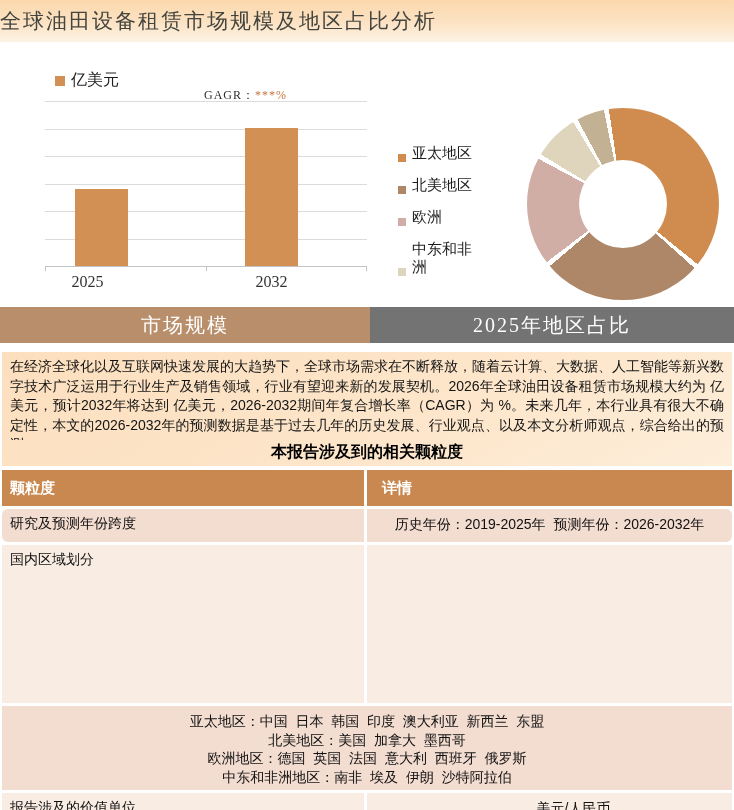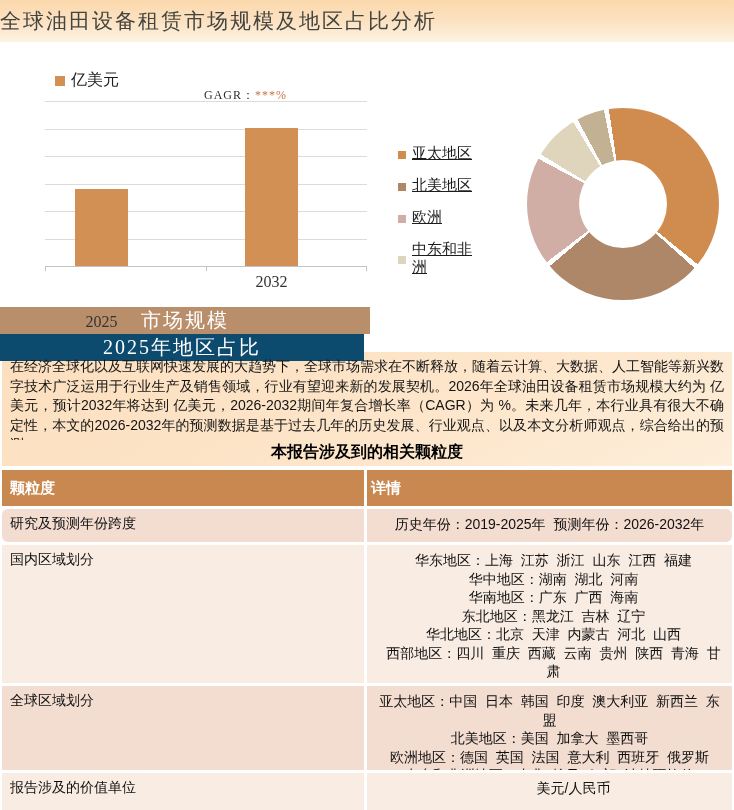--- a/index.html
+++ b/index.html
@@ -20,60 +20,60 @@
   .cagr{position:absolute;left:204px;top:19px;font-family:"Liberation Serif",serif;
         font-size:12px;color:#2e2e2e;letter-spacing:1px;margin-top:26px;}
   .plot{position:absolute;left:45px;top:59px;width:322px;height:165px;
         background:repeating-linear-gradient(to bottom,#dcdcdc 0,#dcdcdc 1px,transparent 1px,transparent 27.5px);
         border-bottom:1px solid #c3c3c3;}
   .bar{position:absolute;bottom:0;width:53px;background:#d29055;}
   .bar.b1{left:30px;} .bar.b2{left:200px;}
   .tick{position:absolute;bottom:-5px;width:1px;height:4px;background:#c3c3c3;}
   .xlab{position:absolute;top:231px;width:53px;text-align:center;
         font-family:"Liberation Serif",serif;font-size:16px;color:#333;}
-  .xlab.x1{left:75px;margin-top:40px;} .xlab.x2{left:245px;}
+  .xlab.x1{left:61px;} .xlab.x2{left:245px;}
 
   .pie-panel{position:absolute;left:370px;top:0;width:364px;height:265px;}
   .headline{position:absolute;left:7px;top:4px;width:352px;
             font-family:"Liberation Serif",serif;font-size:19px;line-height:27px;color:#3b3b3b;}
   .pie-legend{position:absolute;left:28px;top:102px;display:flex;flex-direction:column;gap:14px;}
-  .pl-item{display:flex;align-items:center;gap:6px;
-           font-family:"Liberation Serif",serif;font-size:15px;line-height:18px;color:#1d1d1d;text-decoration:underline;}
+  .pl-item{display:flex;align-items:flex-end;gap:6px;
+           font-family:"Liberation Serif",serif;font-size:15px;line-height:18px;color:#1d1d1d;}
   .pl-item .sq{width:8px;height:8px;margin-top:4px;flex:none;}
   .pl-item .lbl{width:68px;word-break:break-all;}
   .donut{position:absolute;left:157px;top:66px;width:192px;height:192px;border-radius:50%;}
   .donut .hole{position:absolute;left:50%;top:50%;width:88px;height:88px;margin:-44px 0 0 -44px;
                background:#ffffff;border-radius:50%;}
 
   
-  .tabs{display:flex;height:36px;flex-direction:column;}
+  .tabs{display:flex;height:36px;}
   .tab{display:flex;align-items:center;justify-content:center;color:#ffffff;
        font-family:"Liberation Serif",serif;font-size:20px;letter-spacing:2px;}
   .tab.left{width:370px;} .tab.right{width:364px;}
 
   
   .summary{margin:9px 2px 0;height:114px;box-sizing:border-box;padding:5px 8px 3px;
            display:flex;flex-direction:column;justify-content:space-between;
            background:linear-gradient(150deg,#fcdfbe 0%,#fde6cb 60%,#fdeeda 100%);}
   .summary p{margin:0;flex:1;overflow:hidden;font-size:14px;line-height:19.5px;
              text-align:justify;color:#141414;}
   .tbl-title{flex:none;text-align:center;font-size:16px;font-weight:bold;color:#000;margin-top:2px;}
 
   
   .grid-table{margin:4px 2px 0;}
   .t-head{display:flex;height:36px;background:#c9884f;color:#fff;font-weight:bold;font-size:15px;}
   .t-head .c1{width:365px;box-sizing:border-box;display:flex;align-items:center;padding:14px 8px;
               border-right:3px solid #ffffff;}
-  .t-head .c2{flex:1;display:flex;align-items:center;padding:0 4px;}
+  .t-head .c2{flex:1;display:flex;align-items:center;padding:0 15px;}
   .t-row{display:flex;margin-top:3px;overflow:hidden;box-sizing:border-box;}
   .t-row.pink{background:#f3dcd0;} .t-row.light{background:#f9ece3;}
   .t-row .c1{width:365px;box-sizing:border-box;padding:6px 8px;border-right:3px solid #ffffff;
              font-size:14px;color:#111;}
   .t-row .c2{flex:1;padding:6px 10px;font-size:14px;line-height:18.5px;color:#111;white-space:pre-wrap;text-align:center;}
-  .r1{height:33px;border-radius:6px;} .r2{height:138px;gap:8px;} .r3{height:84px;} .r4{height:37px;gap:48px;}
+  .r1{height:33px;border-radius:6px;} .r2{height:158px;gap:8px;} .r3{height:84px;} .r4{height:37px;gap:48px;}
 </style>
 </head>
 <body>
 
 <div class="page">
 
   <div class="hdr">
     <span class="hdr-title">全球油田设备租赁市场规模及地区占比分析</span>
   </div>
 
@@ -119,49 +119,41 @@
       </div>
       <div class="donut" id="donut" style="background: conic-gradient(from -10deg, rgb(255, 255, 255) 0deg, rgb(255, 255, 255) 1.5deg, rgb(208, 140, 79) 1.5deg, rgb(208, 140, 79) 138.9deg, rgb(255, 255, 255) 138.9deg, rgb(255, 255, 255) 141.9deg, rgb(174, 135, 104) 141.9deg, rgb(174, 135, 104) 239.7deg, rgb(255, 255, 255) 239.7deg, rgb(255, 255, 255) 242.7deg, rgb(208, 174, 166) 242.7deg, rgb(208, 174, 166) 308.1deg, rgb(255, 255, 255) 308.1deg, rgb(255, 255, 255) 311.1deg, rgb(222, 213, 188) 311.1deg, rgb(222, 213, 188) 338.7deg, rgb(255, 255, 255) 338.7deg, rgb(255, 255, 255) 341.7deg, rgb(194, 177, 147) 341.7deg, rgb(194, 177, 147) 358.5deg, rgb(255, 255, 255) 358.5deg, rgb(255, 255, 255) 360deg);">
         <div class="hole"></div>
       </div>
     </div>
 
   </div>
 
   <div class="tabs">
     <div class="tab left" style="background-color: rgb(185, 142, 107);">市场规模</div>
-    <div class="tab right" style="background-color: #0c4a6e;">2025年地区占比</div>
+    <div class="tab right" style="background-color: #737373;">2025年地区占比</div>
   </div>
 
   <div class="summary">
     <p>在经济全球化以及互联网快速发展的大趋势下，全球市场需求在不断释放，随着云计算、大数据、人工智能等新兴数字技术广泛运用于行业生产及销售领域，行业有望迎来新的发展契机。2026年全球油田设备租赁市场规模大约为 亿美元，预计2032年将达到 亿美元，2026-2032期间年复合增长率（CAGR）为 %。未来几年，本行业具有很大不确定性，本文的2026-2032年的预测数据是基于过去几年的历史发展、行业观点、以及本文分析师观点，综合给出的预测。</p>
     <div class="tbl-title">本报告涉及到的相关颗粒度</div>
   </div>
 
   <div class="grid-table">
     <div class="t-head">
       <div class="c1">颗粒度</div>
       <div class="c2">详情</div>
     </div>
     <div class="t-row pink r1">
       <div class="c1">研究及预测年份跨度</div>
       <div class="c2">历史年份：2019-2025年  预测年份：2026-2032年</div>
     </div>
     <div class="t-row light r2">
       <div class="c1">国内区域划分</div>
-      <div class="c2">华东地区：上海  江苏  浙江  山东  江西  福建
-华中地区：湖南  湖北  河南
-华南地区：广东  广西  海南
-东北地区：黑龙江  吉林  辽宁
-华北地区：北京  天津  内蒙古  河北  山西
-西部地区：四川  重庆  西藏  云南  贵州  陕西  青海  甘肃
-宁夏  新疆</div>
     </div>
     <div class="t-row pink r3">
-      <div class="c1">全球区域划分</div>
       <div class="c2">亚太地区：中国  日本  韩国  印度  澳大利亚  新西兰  东盟
 北美地区：美国  加拿大  墨西哥
 欧洲地区：德国  英国  法国  意大利  西班牙  俄罗斯
 中东和非洲地区：南非  埃及  伊朗  沙特阿拉伯</div>
     </div>
     <div class="t-row light r4">
       <div class="c1">报告涉及的价值单位</div>
       <div class="c2">美元/人民币</div>
     </div>
   </div>

